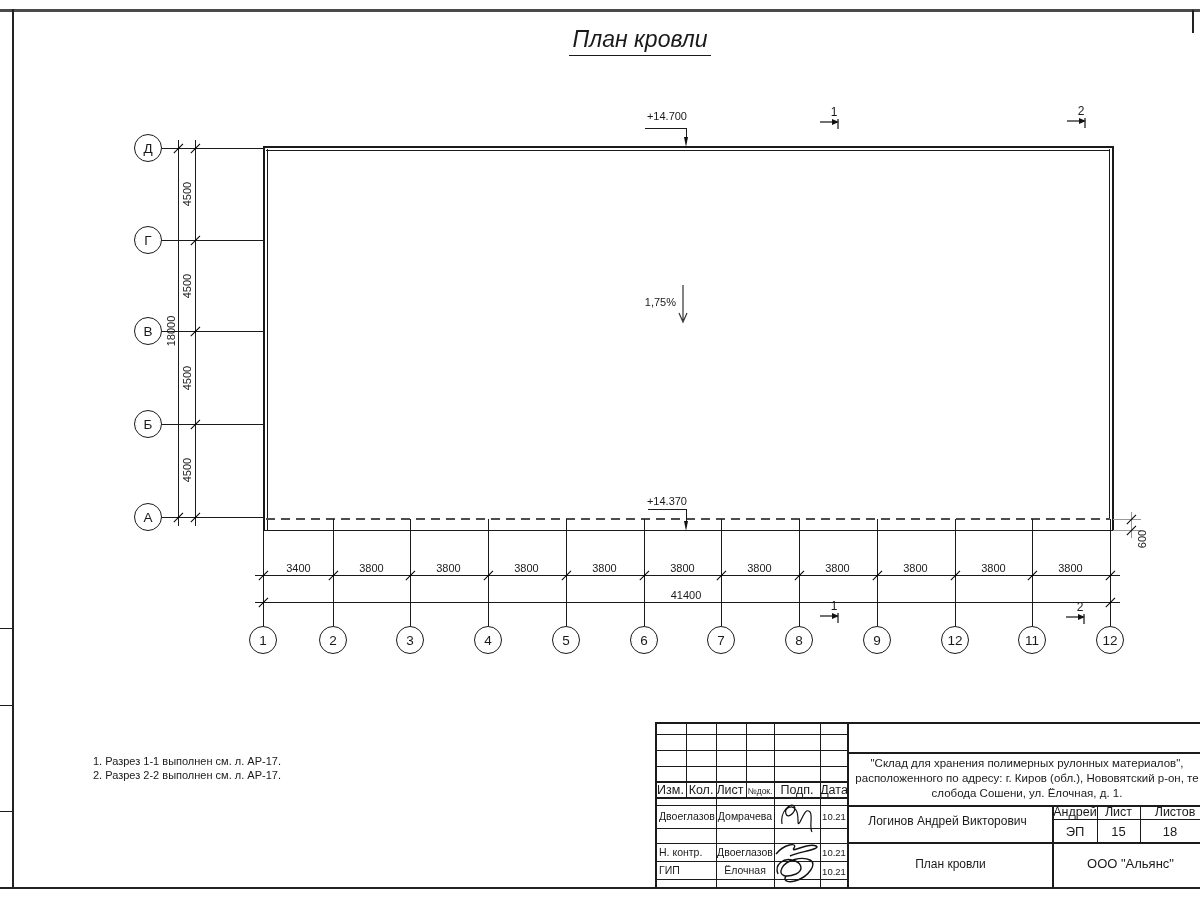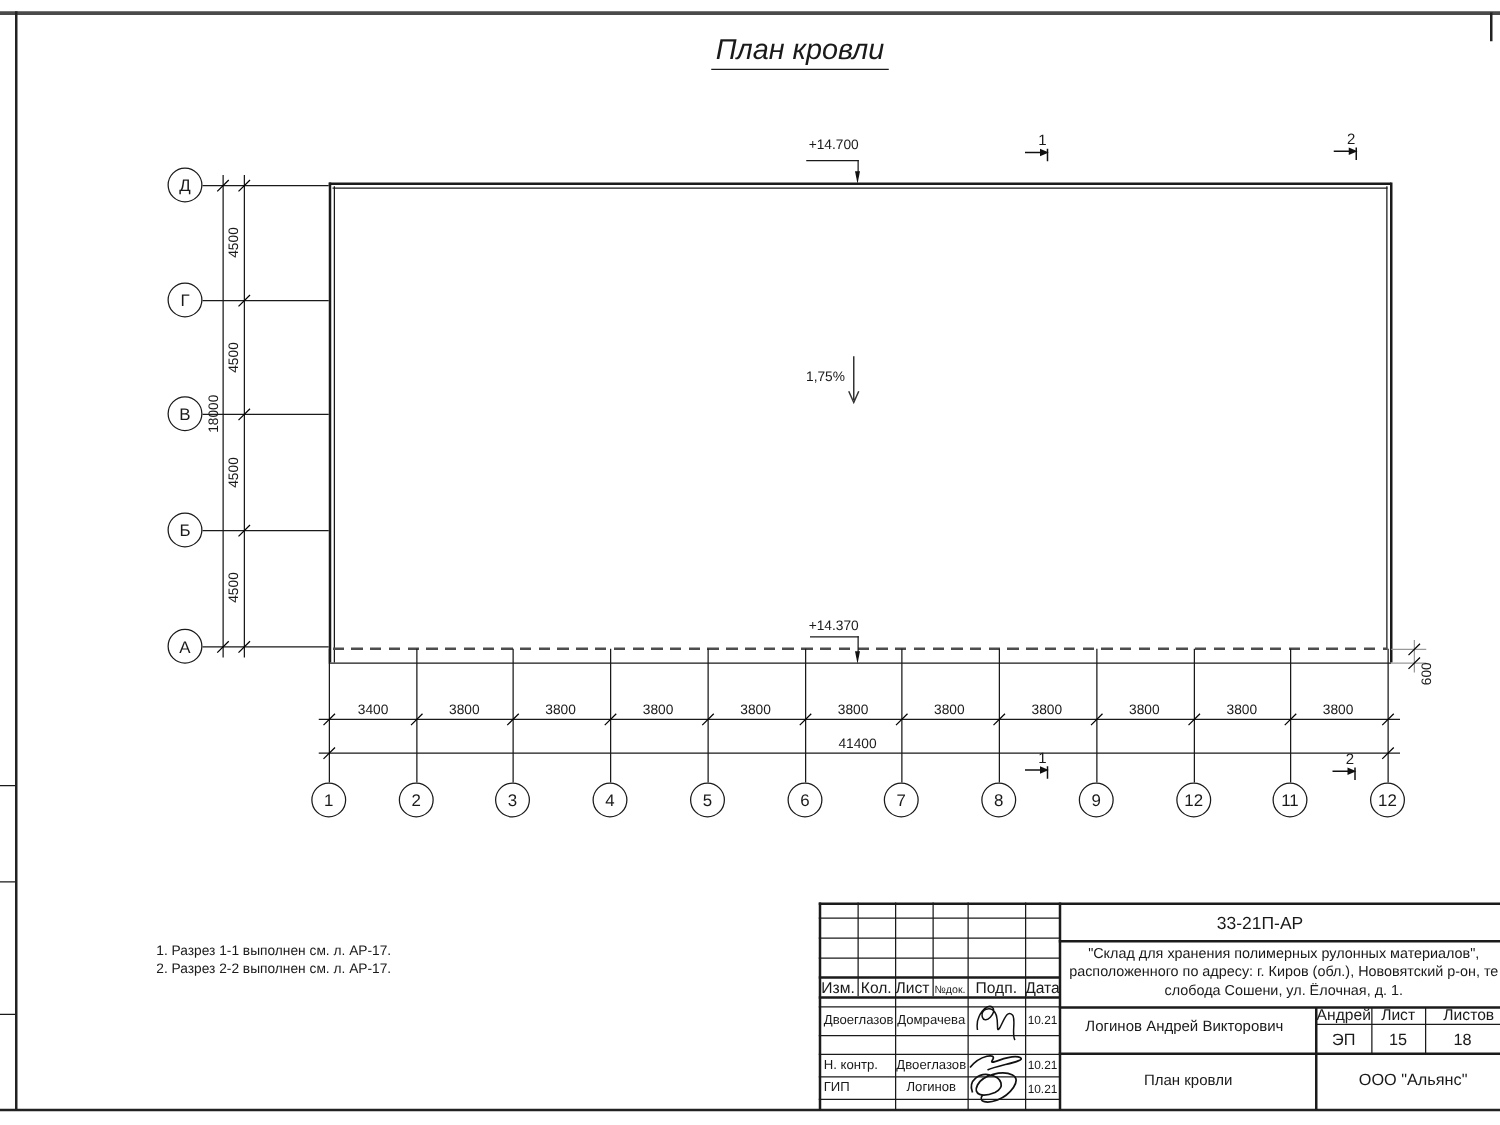--- a/index.html
+++ b/index.html
@@ -177,21 +177,21 @@
     <polygon points="12,1 19,4 12,7" fill="#111"></polygon>
     <line x1="18" y1="1" x2="18" y2="11" stroke="#111" stroke-width="1.2"></line>
   </svg>
   <div class="dimtxt" style="left:1070px;top:600px;width:20px;font-size:12px;">2</div>
   <svg style="left:1066px;top:613px;" width="24" height="14" viewBox="0 0 24 14">
     <line x1="0" y1="4" x2="17" y2="4" stroke="#111" stroke-width="1.2"></line>
     <polygon points="12,1 19,4 12,7" fill="#111"></polygon>
     <line x1="18" y1="1" x2="18" y2="11" stroke="#111" stroke-width="1.2"></line>
   </svg>
 
-  <div class="el" style="left:93px;top:755px;font-size:11px;line-height:13.5px;margin-left:32px;">
+  <div class="el" style="left:93px;top:755px;font-size:11px;line-height:13.5px;">
     <div>1. Разрез 1-1 выполнен см. л. АР-17.</div>
     <div>2. Разрез 2-2 выполнен см. л. АР-17.</div>
   </div>
 
   <div class="tb-line" style="left:655px;top:722px;width:545px;height:2px;"></div>
   <div class="tb-line" style="left:655px;top:722px;width:2px;height:166px;"></div>
   <div class="tb-line" style="left:847px;top:722px;width:2px;height:166px;"></div>
 
   <div class="tb-line" style="left:686px;top:722px;width:1px;height:75px;"></div>
   <div class="tb-line" style="left:746px;top:722px;width:1px;height:75px;"></div>
@@ -228,32 +228,31 @@
 
   <div class="tb-txt" style="left:659px;top:810px;font-size:10.5px;">Двоеглазов</div>
   <div class="tb-txt ctr" style="left:716px;top:810px;width:58px;font-size:10.5px;">Домрачева</div>
   <div class="tb-txt ctr" style="left:820px;top:811px;width:28px;font-size:9.5px;">10.21</div>
 
   <div class="tb-txt" style="left:659px;top:846px;font-size:10.5px;">Н. контр.</div>
   <div class="tb-txt ctr" style="left:716px;top:846px;width:58px;font-size:10.5px;">Двоеглазов</div>
   <div class="tb-txt ctr" style="left:820px;top:847px;width:28px;font-size:9.5px;">10.21</div>
 
   <div class="tb-txt" style="left:659px;top:864px;font-size:10.5px;">ГИП</div>
-  <div class="tb-txt ctr" style="left:716px;top:864px;width:58px;font-size:10.5px;">Логинов</div>
+  <div class="tb-txt ctr" style="left:716px;top:864px;width:58px;font-size:10.5px;">Ёлочная</div>
   <div class="tb-txt ctr" style="left:820px;top:866px;width:28px;font-size:9.5px;">10.21</div>
 
   <svg style="left:776px;top:798px;" width="48" height="38" viewBox="0 0 48 38">
     <path d="M6 26 C4 14 14 4 18 8 C22 12 12 22 10 16 C8 10 16 6 20 12 C24 18 20 30 24 24 C28 16 30 10 34 14 C37 17 33 30 36 34" stroke="#111" stroke-width="1.2" fill="none"></path>
   </svg>
   <svg style="left:768px;top:840px;" width="58" height="44" viewBox="0 0 58 44">
     <path d="M8 14 C16 4 30 2 26 8 C22 14 40 2 48 6 C54 9 30 12 22 16" stroke="#111" stroke-width="1.4" fill="none"></path>
     <path d="M10 34 C6 24 16 18 24 20 C34 22 36 30 28 34 C18 38 10 36 14 28 C18 20 34 16 42 20 C50 24 40 36 30 40 C22 43 14 42 18 36" stroke="#111" stroke-width="1.4" fill="none"></path>
   </svg>
 
-  <div class="tb-txt ctr" style="left:848px;top:730px;width:320px;font-size:14px;">33-21П-АР</div>
   <div class="el" style="left:848px;top:756px;width:358px;font-size:11.5px;line-height:15px;text-align:center;">
     <div style="white-space:nowrap;">"Склад для хранения полимерных рулонных материалов",</div>
     <div style="white-space:nowrap;">расположенного по адресу: г. Киров (обл.), Нововятский р-он, те</div>
     <div style="white-space:nowrap;">слобода Сошени, ул. Ёлочная, д. 1.</div>
   </div>
   <div class="tb-txt ctr" style="left:848px;top:814px;width:199px;font-size:12px;">Логинов Андрей Викторович</div>
   <div class="tb-txt ctr" style="left:1053px;top:805px;width:44px;font-size:12.5px;">Андрей</div>
   <div class="tb-txt ctr" style="left:1097px;top:805px;width:43px;font-size:12.5px;">Лист</div>
   <div class="tb-txt ctr" style="left:1140px;top:805px;width:70px;font-size:12.5px;">Листов</div>
   <div class="tb-txt ctr" style="left:1053px;top:824px;width:44px;font-size:13px;">ЭП</div>

